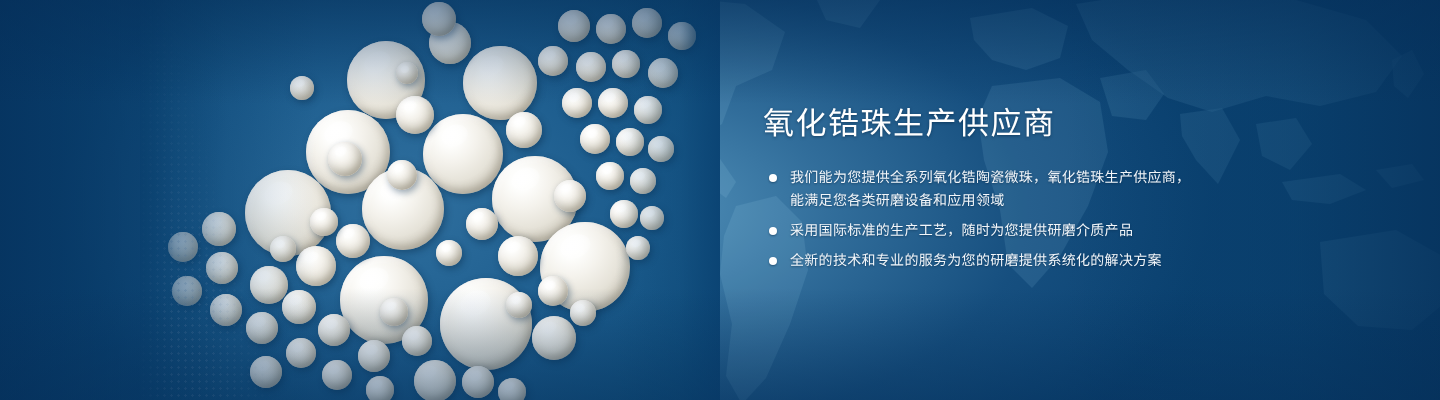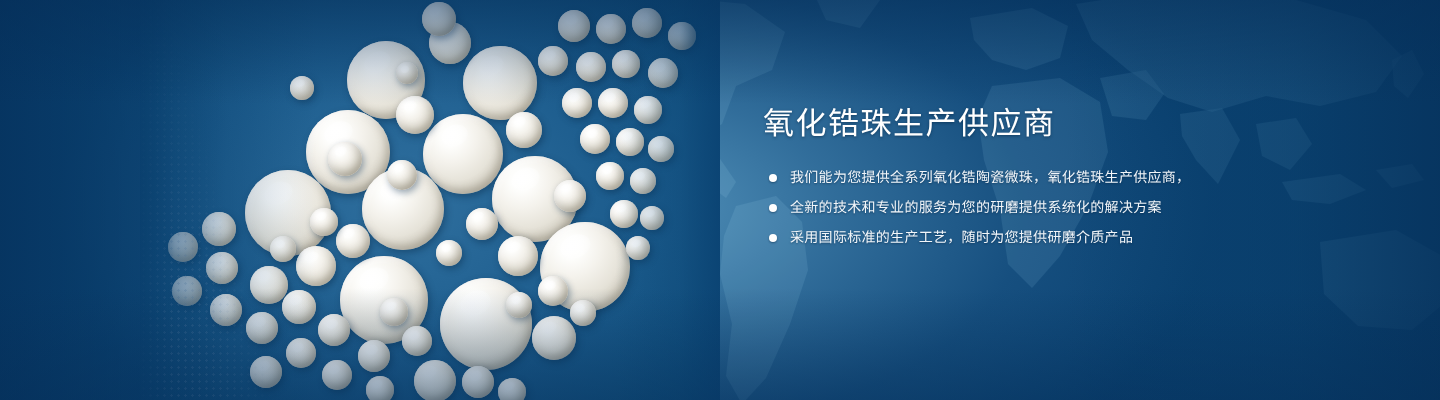--- a/index.html
+++ b/index.html
@@ -324,25 +324,26 @@
   <div class="bg-vignette"></div>
   <div class="bg-vignette-v"></div>
 
   <div class="copy">
     <h1 class="headline">氧化锆珠生产供应商</h1>
 
     <ul class="bullets">
       <li class="bullet">
         <span class="dot"></span>
         <span class="line">我们能为您提供全系列氧化锆陶瓷微珠，氧化锆珠生产供应商，</span>
+        <span class="line">能满足您各类研磨设备和应用领域</span>
+      </li>
+      <li class="bullet">
+        <span class="dot"></span>
+        <span class="line">采用国际标准的生产工艺，随时为您提供研磨介质产品</span>
       </li>
       <li class="bullet">
         <span class="dot"></span>
         <span class="line">全新的技术和专业的服务为您的研磨提供系统化的解决方案</span>
       </li>
-      <li class="bullet">
-        <span class="dot"></span>
-        <span class="line">采用国际标准的生产工艺，随时为您提供研磨介质产品</span>
-      </li>
     </ul>
   </div>
 
 </div>
 
 </body></html>

